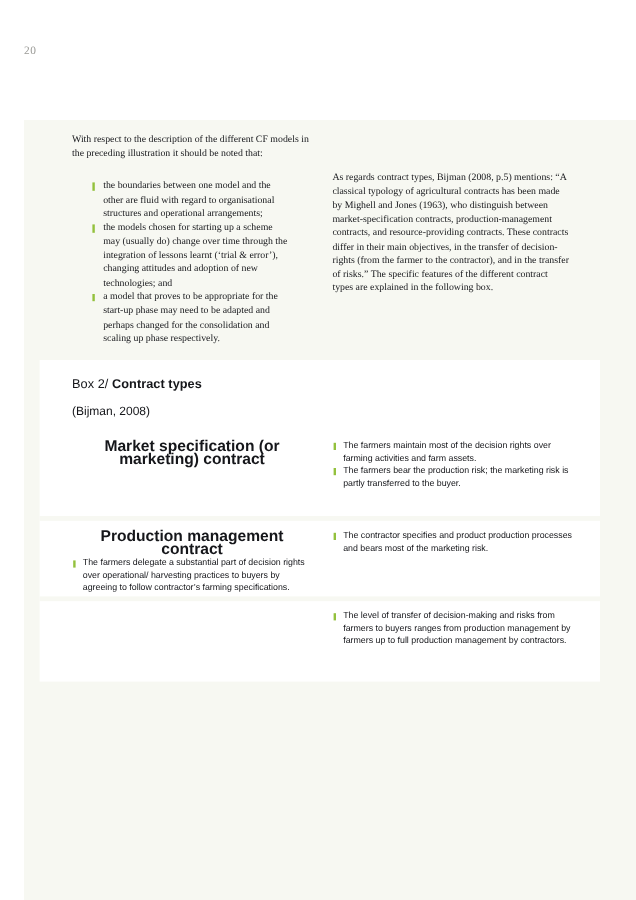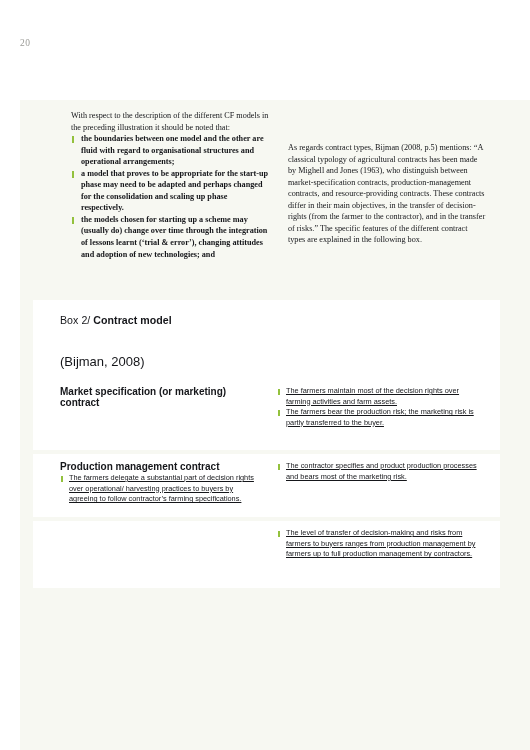--- a/index.html
+++ b/index.html
@@ -56,21 +56,21 @@
     left: 0;
     top: 100px;
     width: 20px;
     height: 650px;
     background: #ffffff;
   }
 
   
   #running {
     position: absolute;
-    left: 11px;
+    left: 0;
     top: 110px;
     width: 438px;
     height: 185px;
   }
   .rt-col {
     position: absolute;
     top: 0;
     width: 198px;
     font-family: "Liberation Serif", serif;
     font-size: 8.2px;
@@ -78,23 +78,22 @@
     color: #15161a;
     text-align: left;
   }
   .rt-col.left  { left: 60px; }
   .rt-col.right { left: 277px; margin-top: 32px; }
 
   .rt-col p { margin: 0; }
 
   ul.tight {
     list-style: none;
-    margin: 0;
+    margin: 16px;
     padding: 0;
-    font-weight: bold;
   }
   ul.tight > li {
     position: relative;
     padding-left: 10px;
     margin: 0;
   }
   ul.tight > li::before {
     content: "";
     position: absolute;
     left: 1px;
@@ -119,22 +118,22 @@
   }
   #box-title {
     font-size: 10.6px;
     color: #15161a;
     letter-spacing: 0.05px;
   }
   #box-title .lead { font-weight: 400; }
   #box-title .strong { font-weight: 700; }
 
   #box-source {
-    margin-top: 28px;
-    font-size: 13px;
+    margin-top: 12px;
+    font-size: 10px;
     color: #15161a;
     font-family: "Liberation Sans", sans-serif;
   }
 
   .box-section {
     position: relative;
     padding: 11px 0 12px 0;
   }
   .box-section.first { padding-top: 17px; }
 
@@ -158,36 +157,36 @@
     font-family: "Liberation Sans", sans-serif;
     font-size: 7.35px;
     line-height: 10.6px;
     color: #15161a;
   }
   .sec-col.left  { left: 27px; }
   .sec-col.right { left: 244px; }
 
   .sec-heading {
     font-weight: 700;
-    font-size: 10px;
+    font-size: 13px;
     line-height: 11px;
     margin-bottom: 1px;
     color: #15161a;
+    text-align: center;
   }
 
   ul.boxlist {
     list-style: none;
     margin: 0;
     padding: 0;
   }
   ul.boxlist > li {
     position: relative;
     padding-left: 9px;
     margin: 0;
-    text-decoration: underline;
   }
   ul.boxlist > li::before {
     content: "";
     position: absolute;
     left: 0.5px;
     top: 2.9px;
     width: 2.0px;
     height: 6.0px;
     background: #93c13d;
   }
@@ -207,37 +206,37 @@
 
   <div id="tint"></div>
   <div id="gutter"></div>
 
   <div id="running">
 
     <div class="rt-col left">
       <p>With respect to the description of the different CF models in the preceding illustration it should be noted that:</p>
       <ul class="tight">
         <li>the boundaries between one model and the other are fluid with regard to organisational structures and operational arrangements;</li>
+        <li>the models chosen for starting up a scheme may (usually do) change over time through the integration of lessons learnt (‘trial &amp; error’), changing attitudes and adoption of new technologies; and</li>
         <li>a model that proves to be appropriate for the start-up phase may need to be adapted and perhaps changed for the consolidation and scaling up phase respectively.</li>
-        <li>the models chosen for starting up a scheme may (usually do) change over time through the integration of lessons learnt (‘trial &amp; error’), changing attitudes and adoption of new technologies; and</li>
       </ul>
     </div>
 
     <div class="rt-col right">
       <p>As regards contract types, Bijman (2008, p.5) mentions: “A classical typology of agricultural contracts has been made by Mighell and Jones (1963), who distinguish between market-specification contracts, production-management contracts, and resource-providing contracts. These contracts differ in their main objectives, in the transfer of decision-rights (from the farmer to the contractor), and in the transfer of risks.” The specific features of the different contract types are explained in the following box.</p>
     </div>
 
   </div>
 
   <div id="box">
 
     <div id="box-head">
       <div id="box-title">
         <span class="lead">Box 2/</span>
-        <span class="strong">Contract model</span>
+        <span class="strong">Contract types</span>
       </div>
       <div id="box-source">(Bijman, 2008)</div>
     </div>
 
     <div class="box-section first">
       <div class="sec-cols">
         <div class="sec-col left">
           <div class="sec-heading">Market specification (or marketing) contract</div>
         </div>
         <div class="sec-col right">

